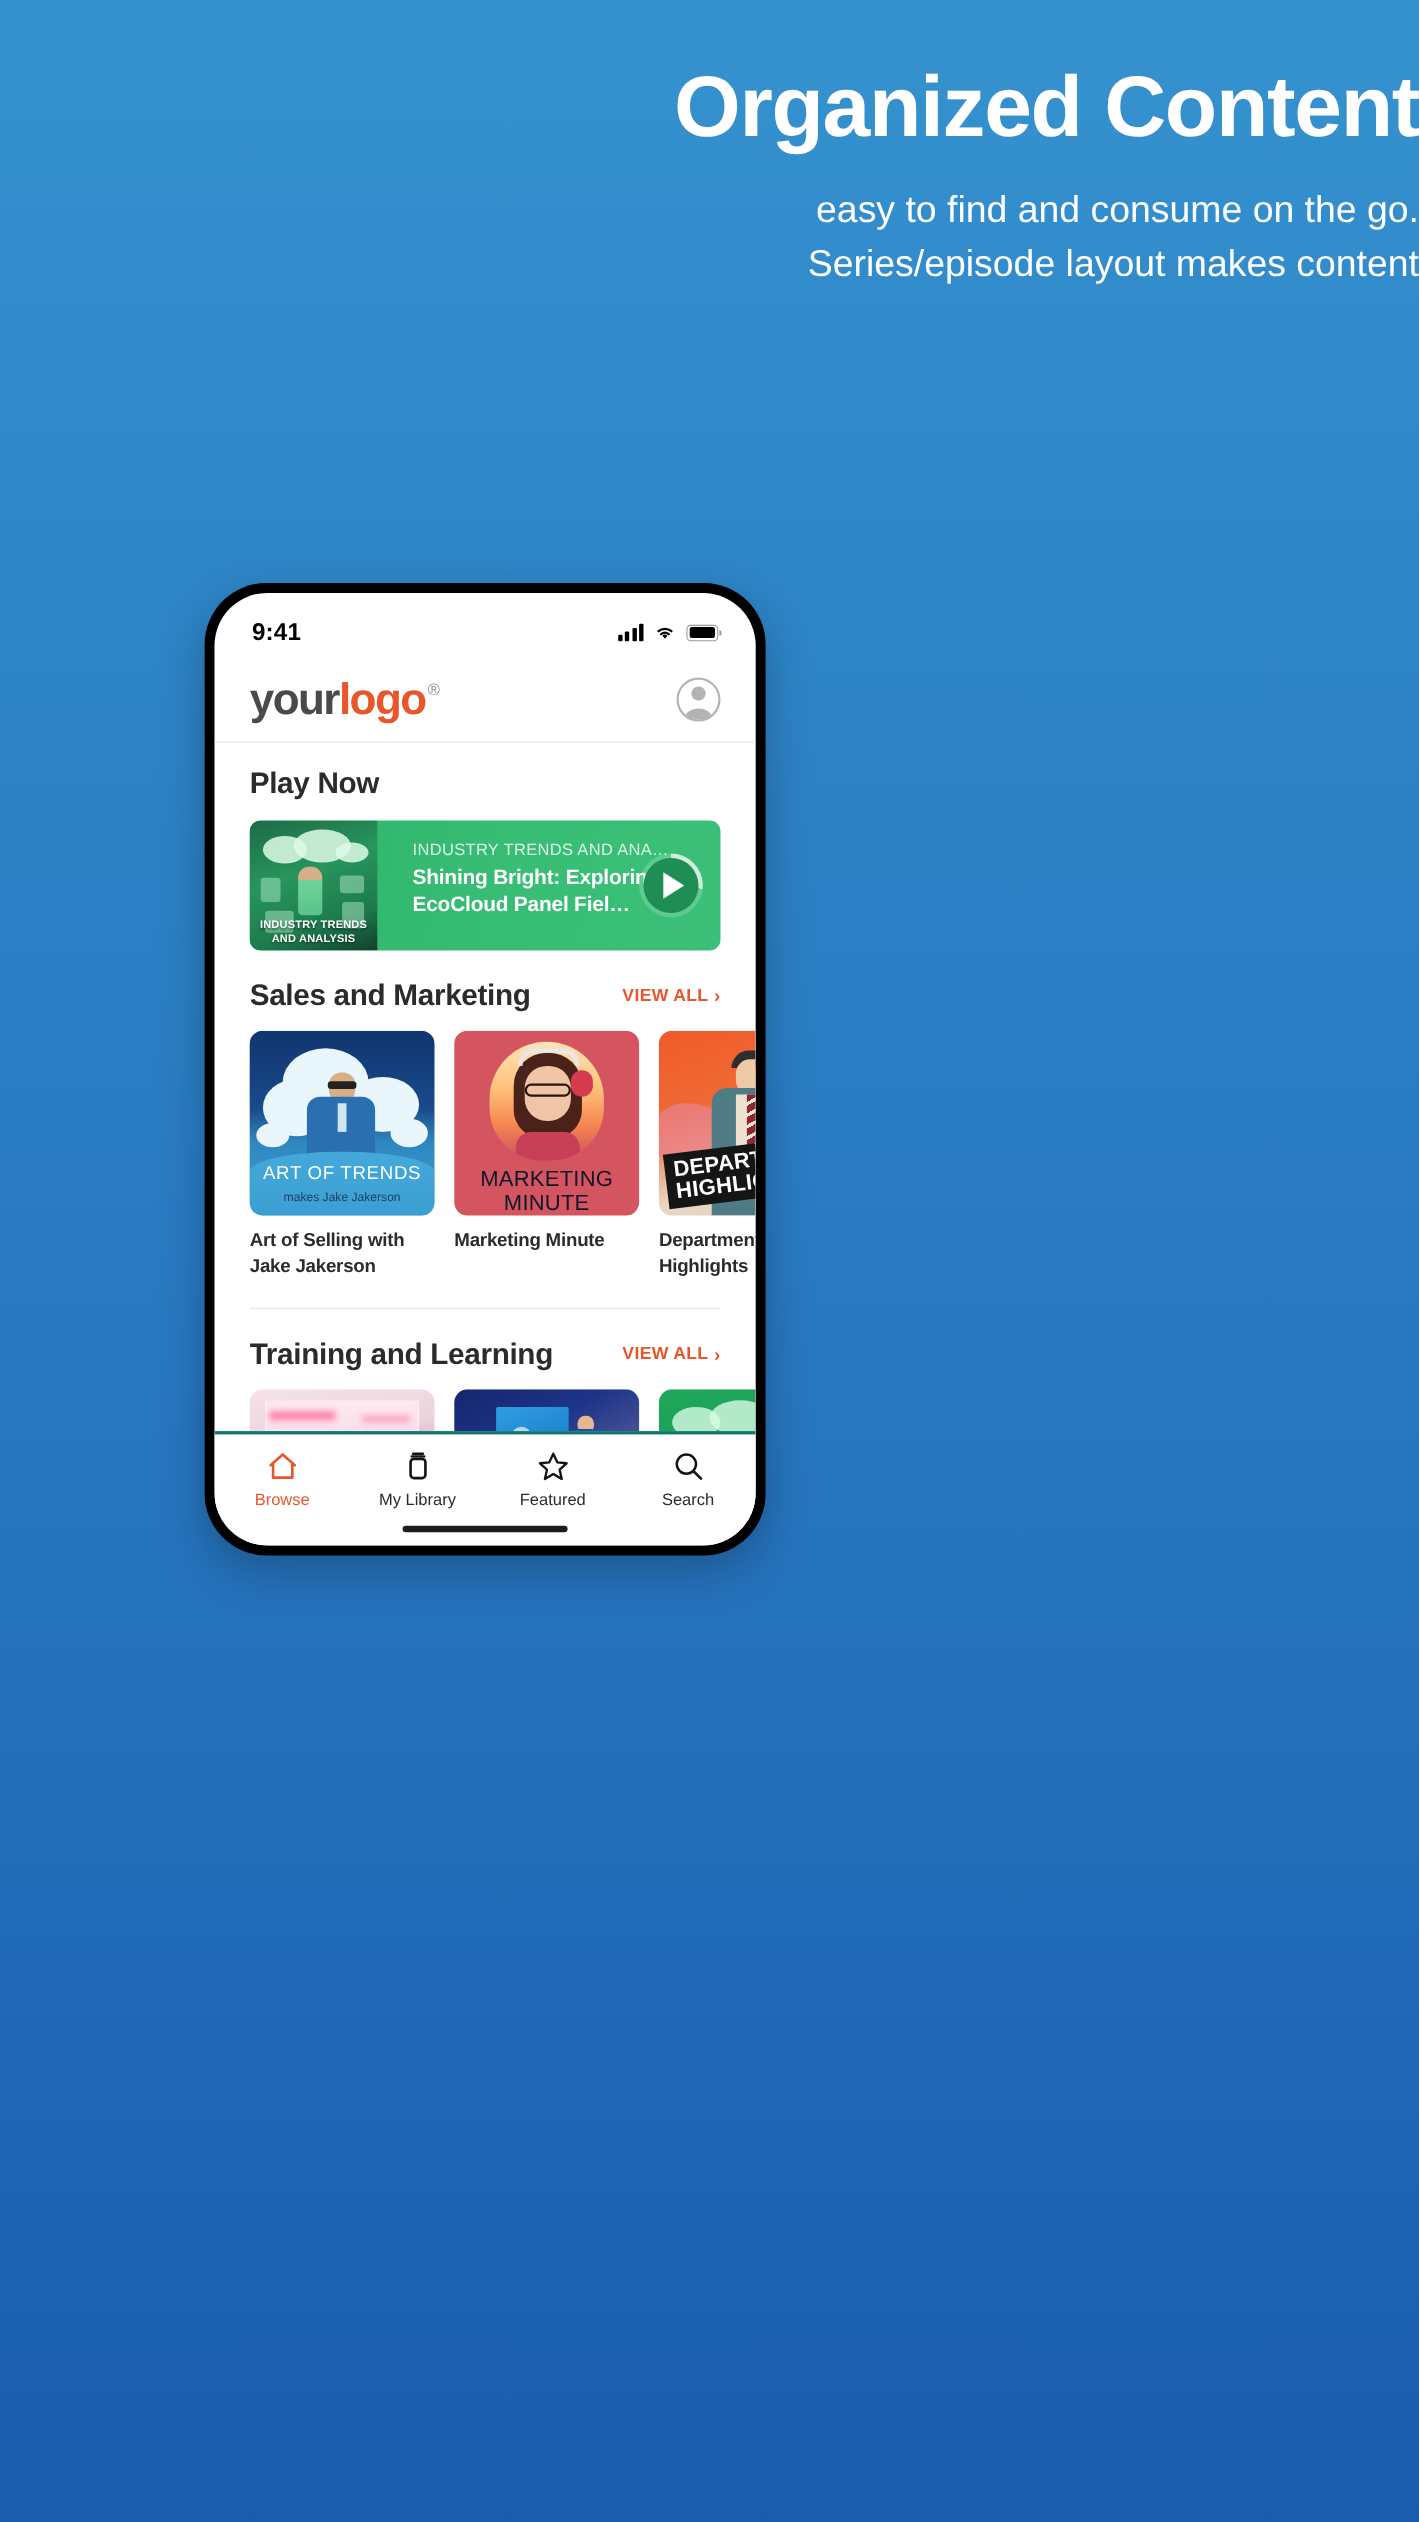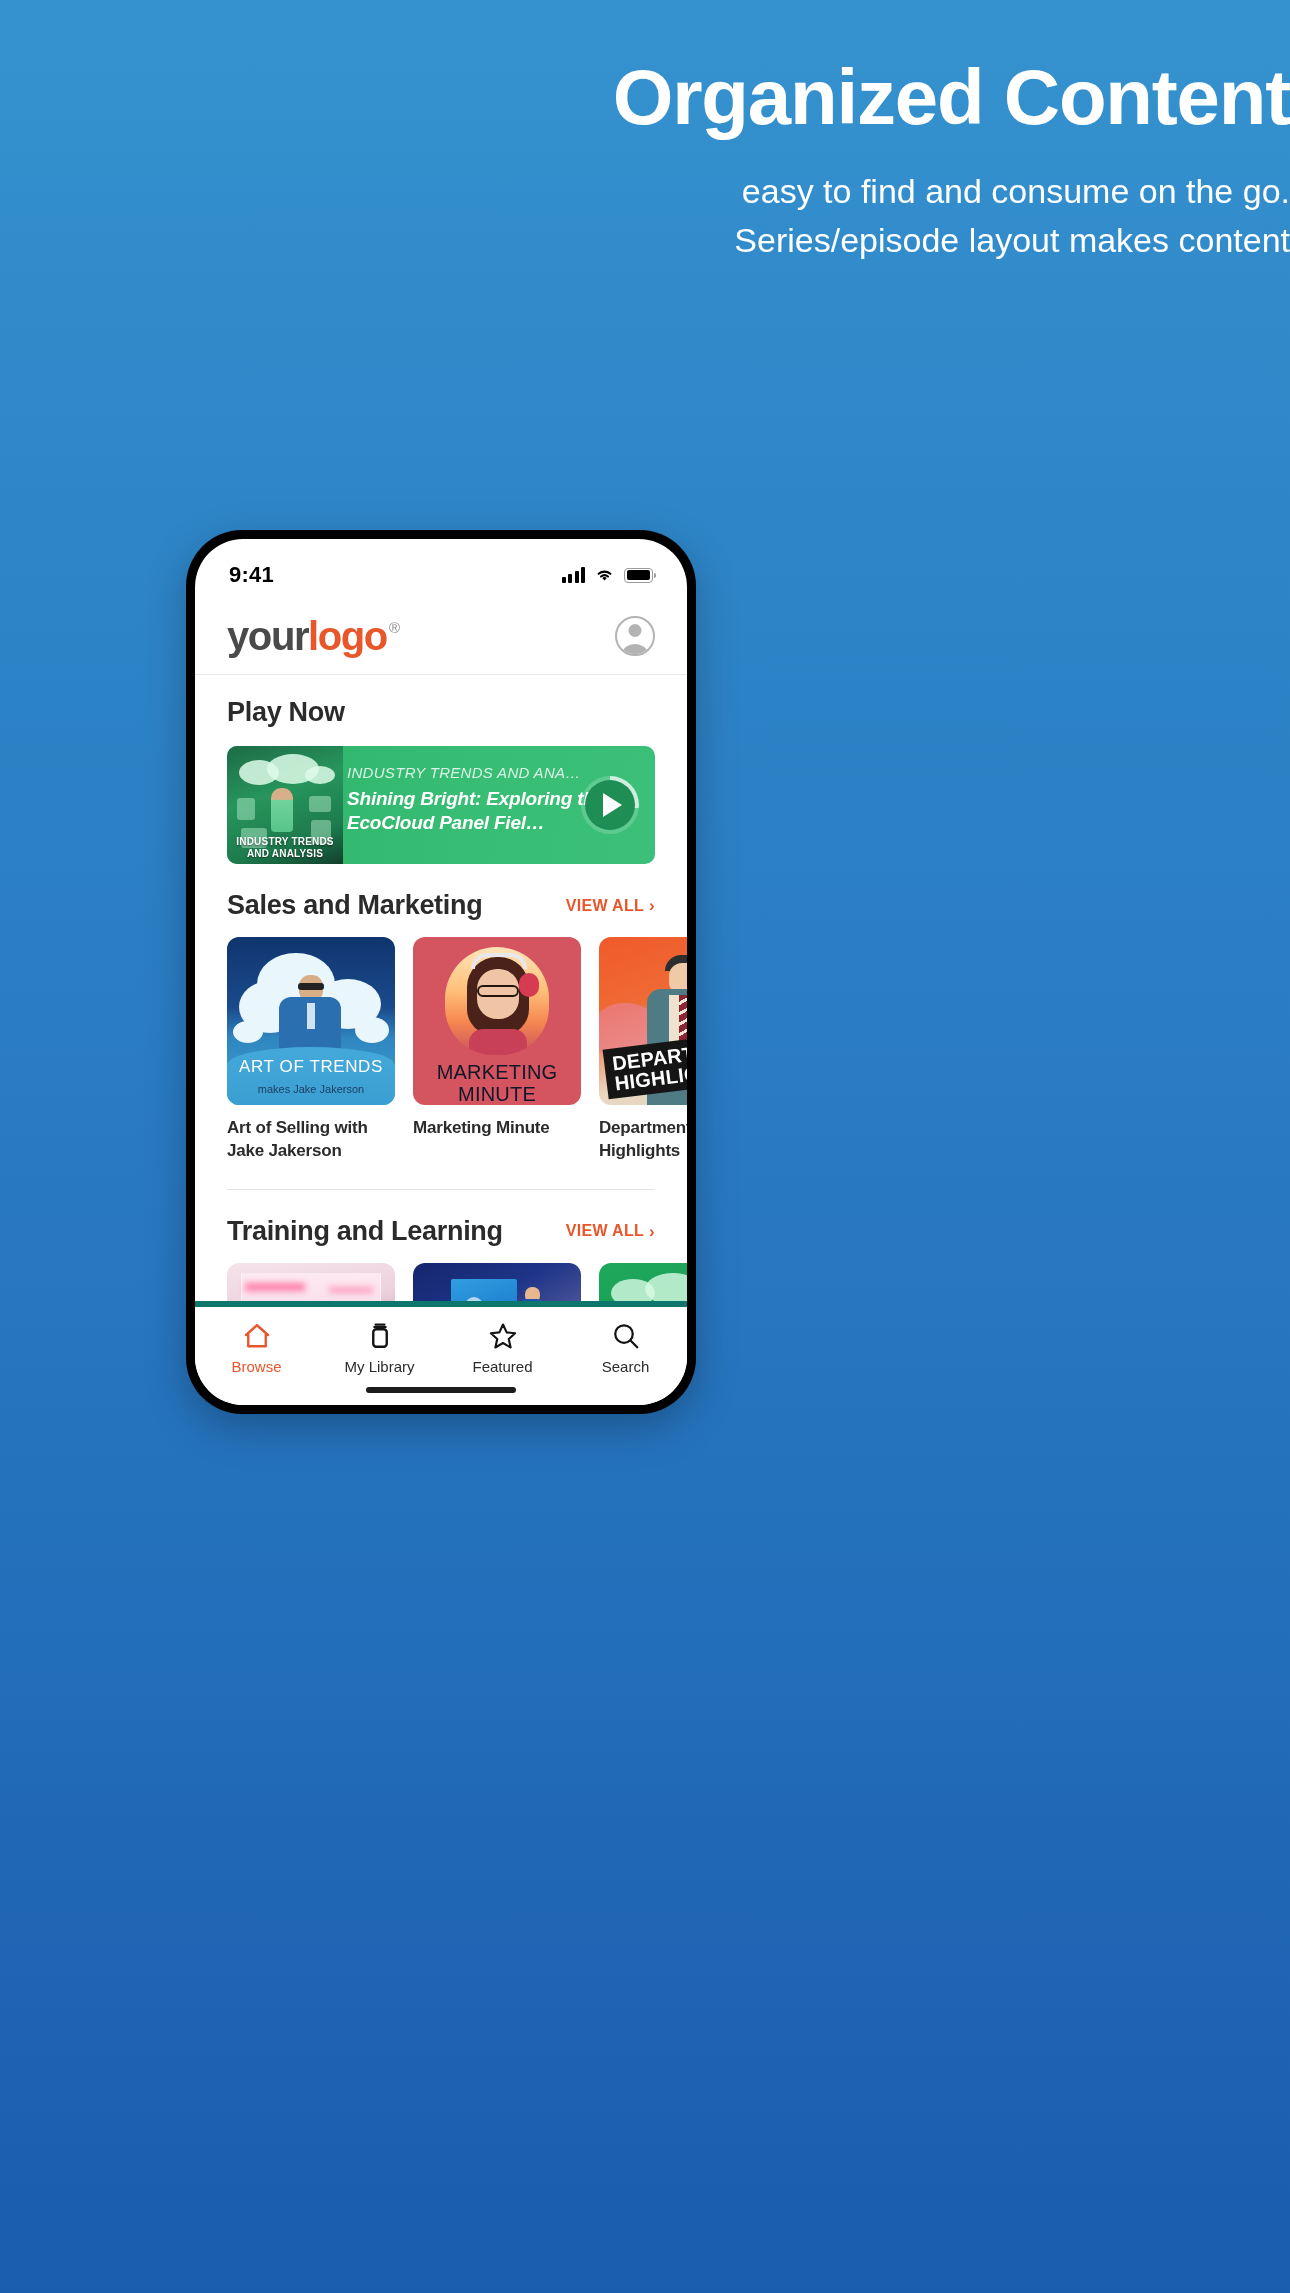--- a/index.html
+++ b/index.html
@@ -206,24 +206,23 @@
     text-align: center;
     font-size: 10px;
     font-weight: 700;
     color: #ffffff;
     line-height: 1.15;
     letter-spacing: 0.2px;
     text-shadow: 0 1px 2px rgba(0,0,0,0.5);
   }
   .play-info {
     flex: 1 1 auto;
-    padding: 18px 0 0 4px;
+    padding: 18px 0 0 32px;
     min-width: 0;
     overflow: hidden;
-    font-style: italic;
   }
   .play-kicker {
     font-size: 15px;
     color: rgba(255,255,255,0.82);
     letter-spacing: 0.3px;
     white-space: nowrap;
   }
   .play-title {
     margin-top: 6px;
     font-size: 19px;
@@ -470,21 +469,21 @@
   .art-ind .pers {
     position: absolute; left: 62px; top: 52px; width: 26px; height: 52px;
     background: linear-gradient(180deg, #d8b08c 0 24%, #6fd39a 25%, #4fbe84 100%);
     border-radius: 12px 12px 4px 4px;
   }
 
   
   .tabbar {
     flex: 0 0 auto;
     height: 104px;
-    border-top: 6px solid #0f766e;
+    border-top: 3px solid #0f766e;
     display: flex;
     align-items: flex-start;
     padding-top: 14px;
     background: #fff;
   }
   .tab {
     flex: 1 1 0;
     display: flex;
     flex-direction: column;
     align-items: center;

